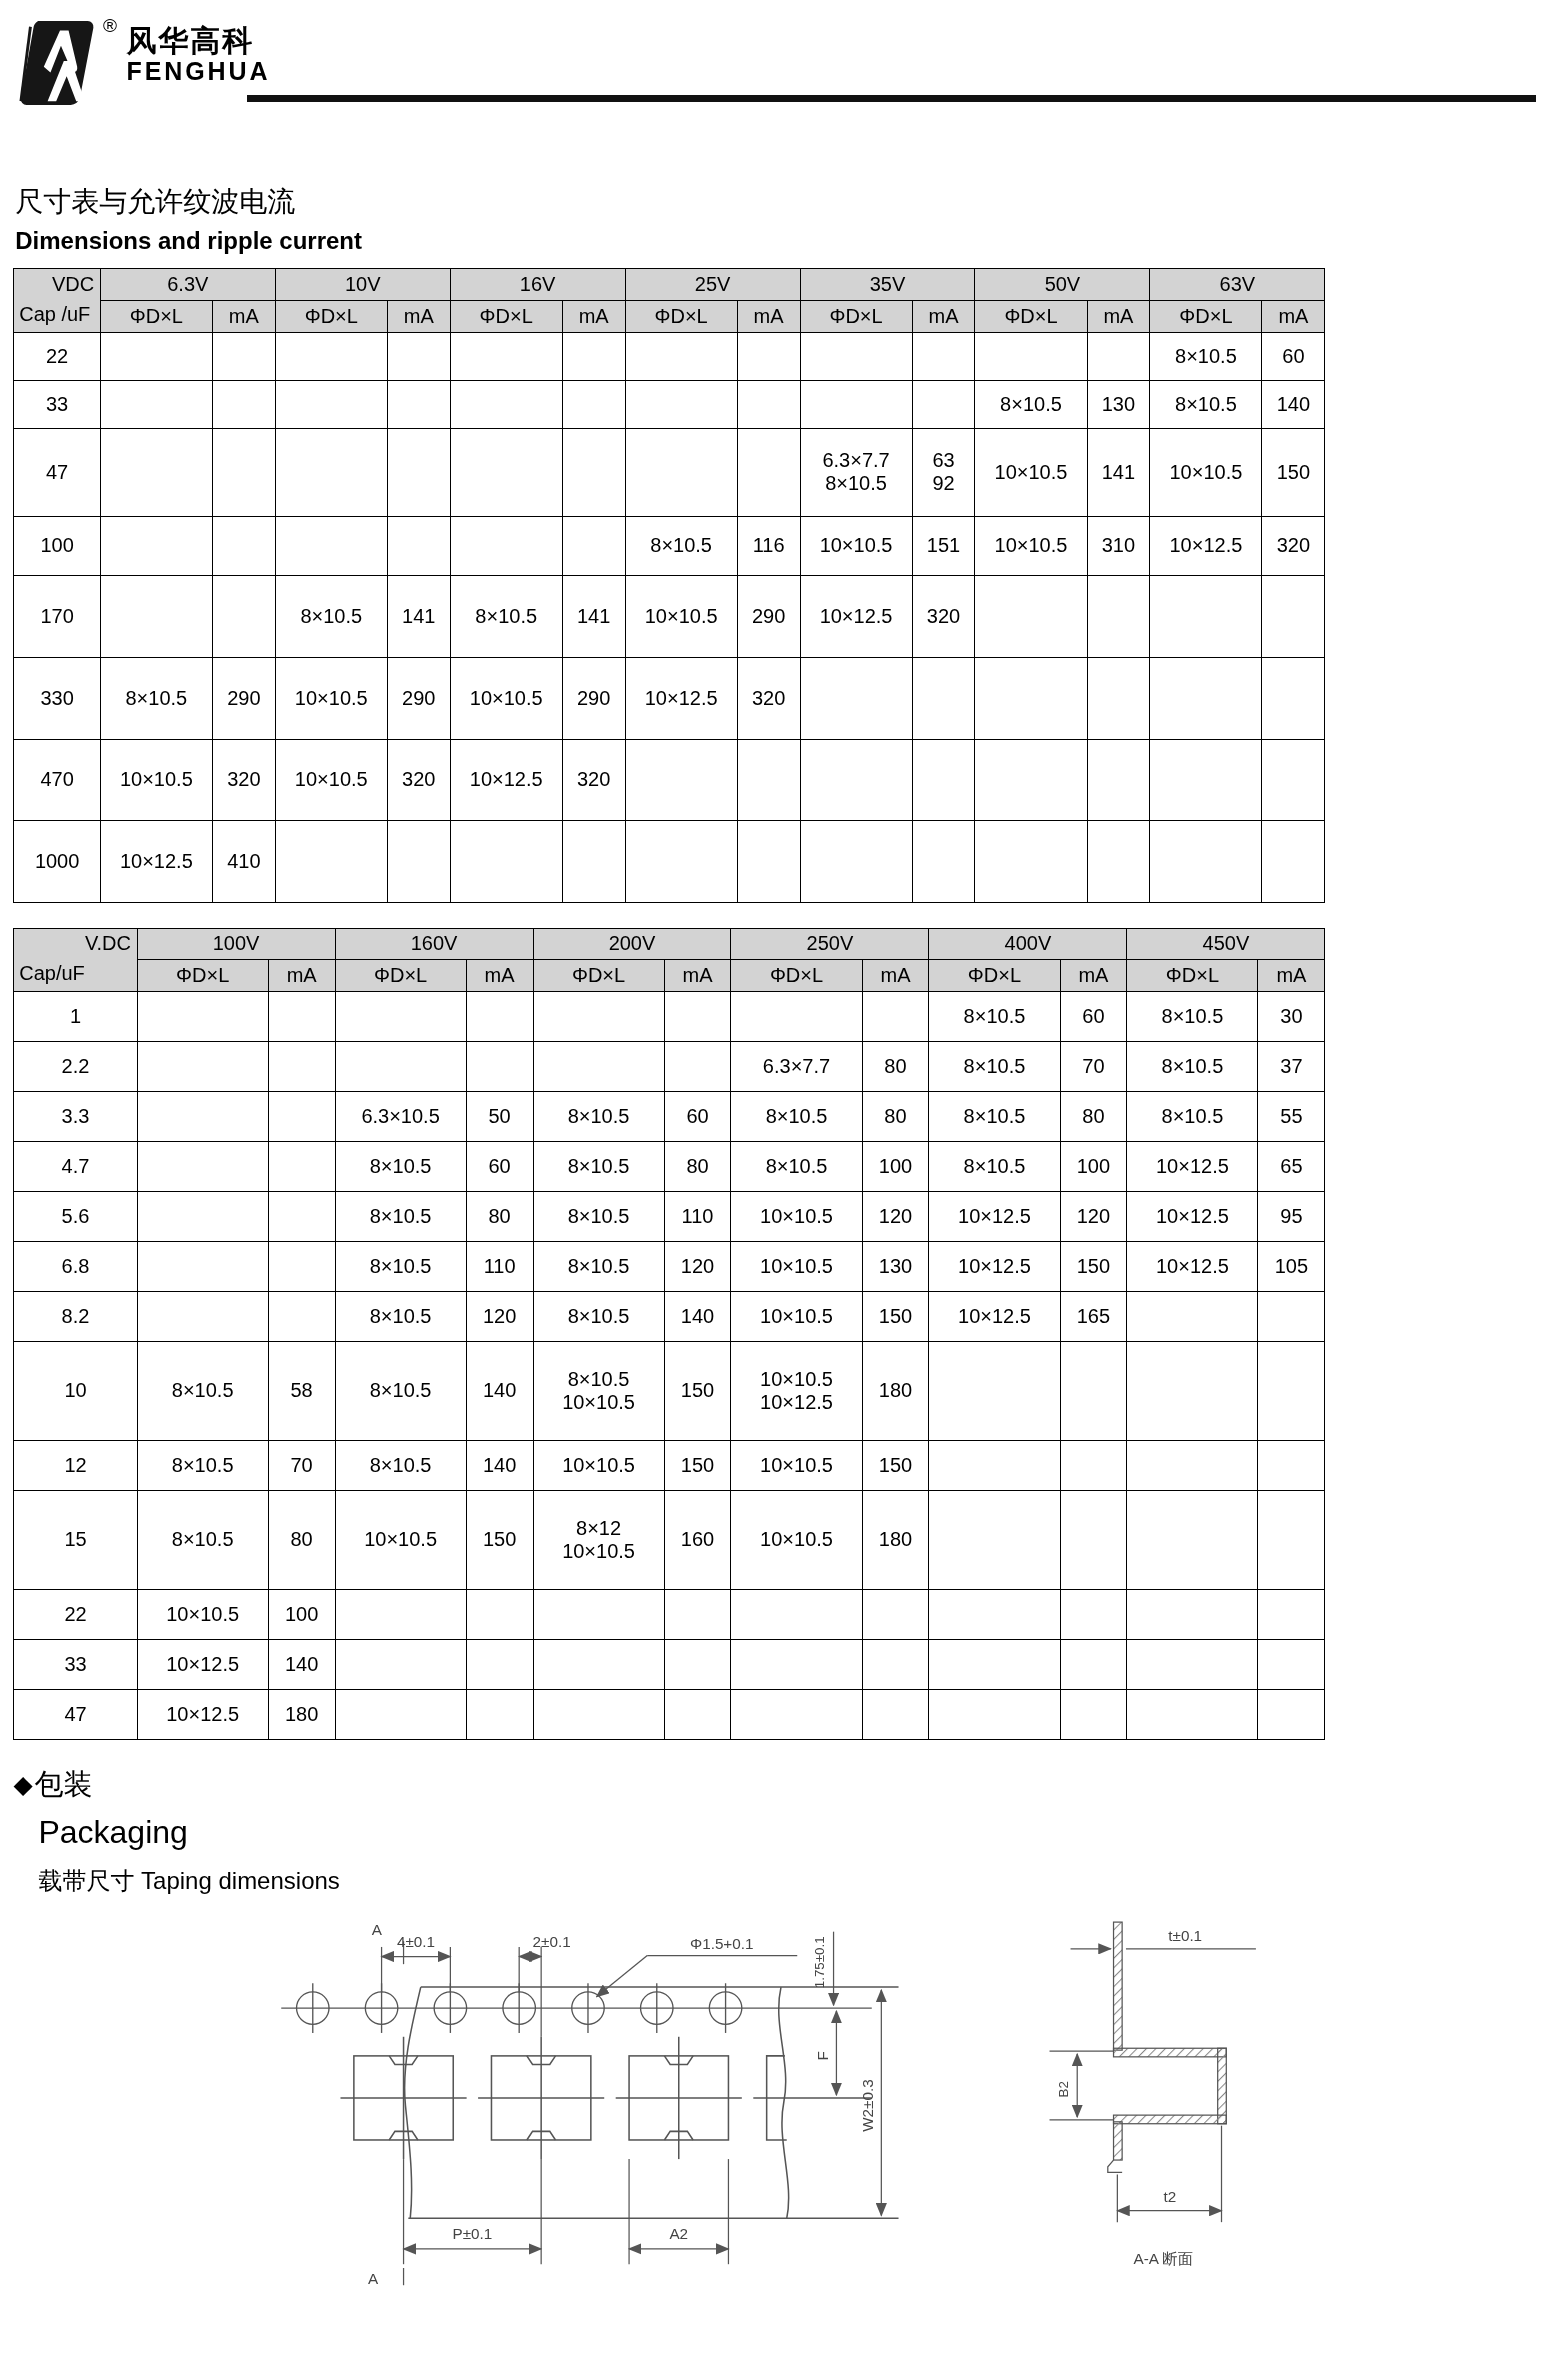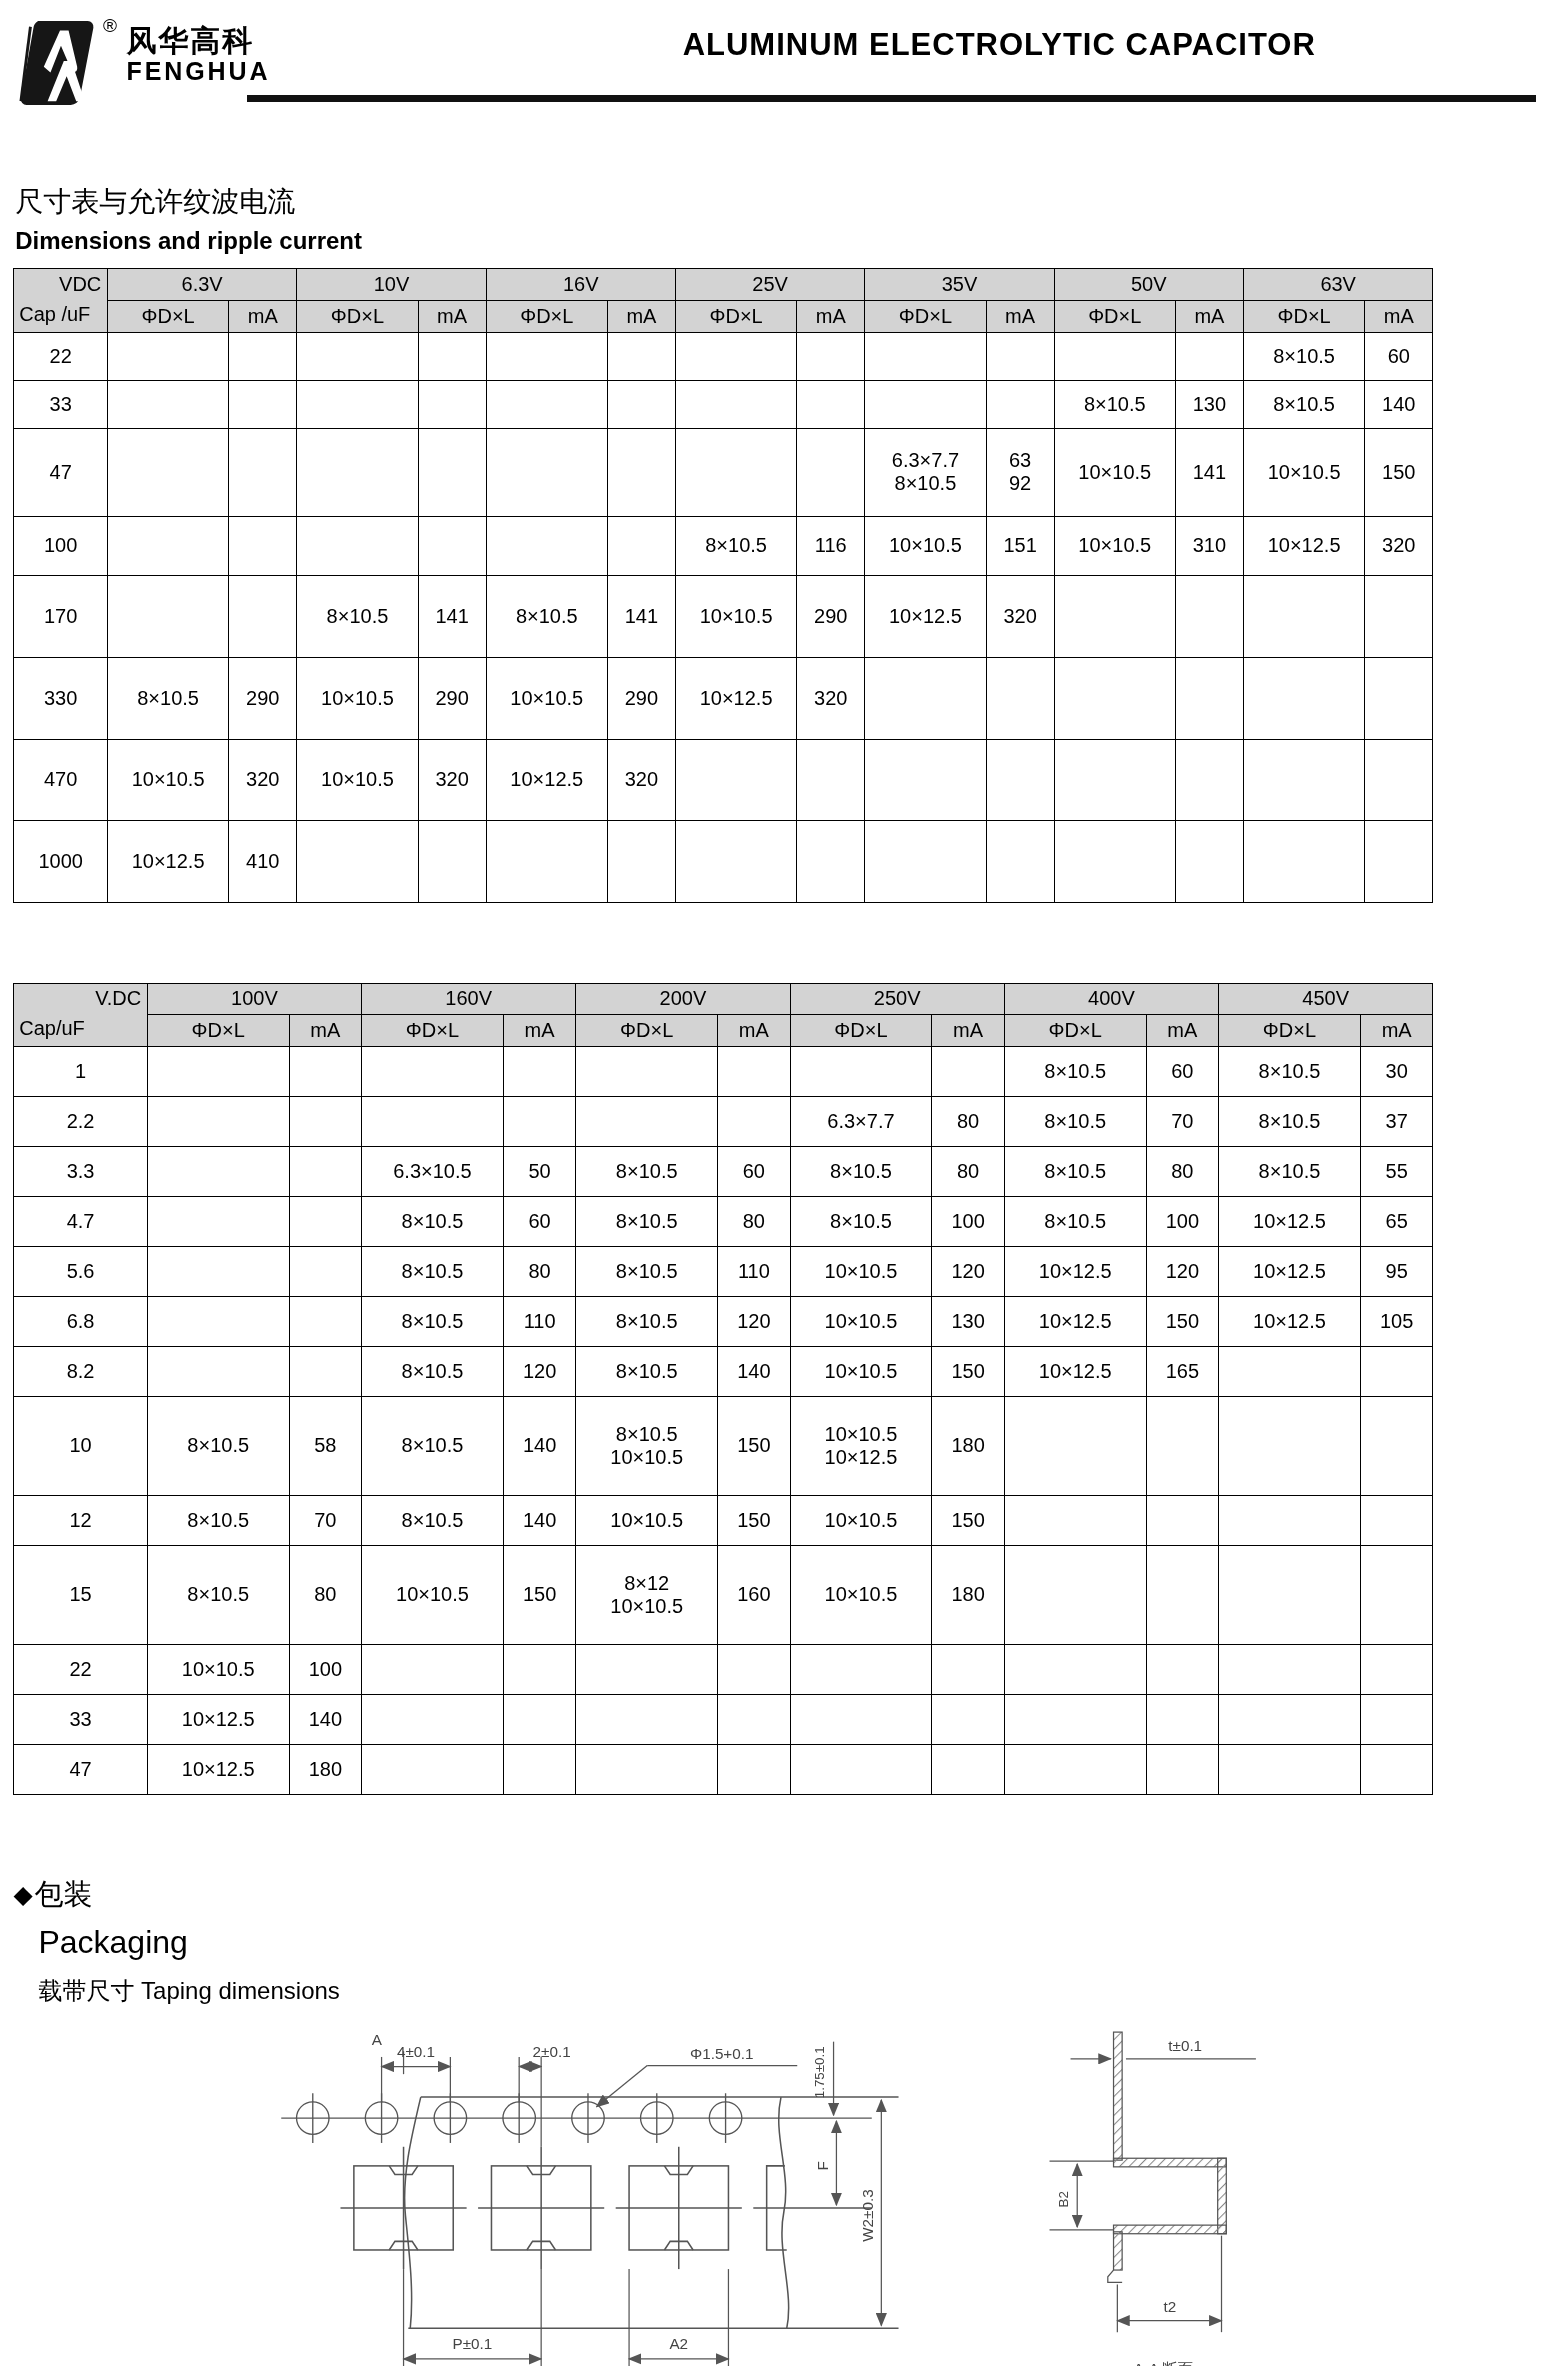--- a/index.html
+++ b/index.html
@@ -16,22 +16,22 @@
   .brand-en{font-size:25px;font-weight:bold;letter-spacing:2.9px;margin-top:1.9px;}
   .doc-title{position:absolute;left:449px;right:13.4px;top:13.4px;text-align:center;
     font-size:31px;font-weight:bold;letter-spacing:1px;}
   .title-rule{position:absolute;left:234px;right:13.4px;top:82px;height:6.7px;background:#111;}
 
   
   .sec-cn{font-size:28px;margin:27px 0 5.7px 1.9px;}
   .sec-en{font-size:24px;margin:0 0 13.4px 1.9px;font-weight:bold;}
 
   
-  table.ripple{border-collapse:collapse;width:1420px;table-layout:fixed;
-    margin-bottom:80px;}
+  table.ripple{border-collapse:collapse;width:1312px;table-layout:fixed;
+    margin-bottom:25px;}
   table.ripple th,table.ripple td{border:solid #000;border-width:1.9px 1px;
     text-align:center;vertical-align:middle;font-size:20px;font-weight:normal;
     padding:3.8px 1.9px;white-space:pre-line;overflow:hidden;}
   table.ripple{border:1.9px solid #000;}
   table.ripple thead th{background:#d3d3d3;}
   th.diag{position:relative;background:
      linear-gradient(to bottom right,#d3d3d3 calc(50% - 1px),#000 calc(50% - 1px),
      #000 calc(50% + 1px),#d3d3d3 calc(50% + 1px)) #d3d3d3;}
   th.diag .tr{position:absolute;top:3.8px;right:5.7px;font-size:20px;}
   th.diag .bl{position:absolute;bottom:5.7px;left:4.8px;font-size:20px;}
@@ -57,21 +57,20 @@
         <path d="M12,10 L2,88" stroke="#161616" stroke-width="3" fill="none"></path>
         <path d="M26,52 L43,14 h9 L61,52 q1,6 -5,6 L44,30 L33,58 z" fill="#fff"></path>
         <path d="M30,88 L47,46 h8 L69,88 h-9 L50,62 L39,88 z" fill="#fff"></path>
       </svg>
       <span class="reg">®</span>
       <div class="brand-text">
         <div class="brand-cn">风华高科</div>
         <div class="brand-en">FENGHUA</div>
       </div>
     </div>
-    <div class="doc-title">ALUMINUM ELECTROLYTIC CAPACITOR</div>
     <div class="title-rule"></div>
   </div>
 
   <div class="sec-cn">尺寸表与允许纹波电流</div>
   <div class="sec-en">Dimensions and ripple current</div>
 
   <table class="ripple" id="table1">
       <colgroup>
         <col style="width: 6.6%;">
         <col style="width: 8.55%;">

